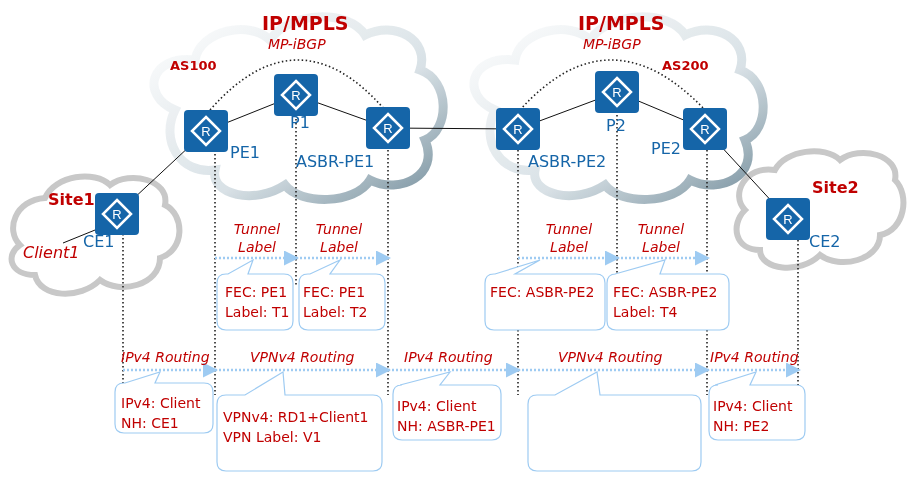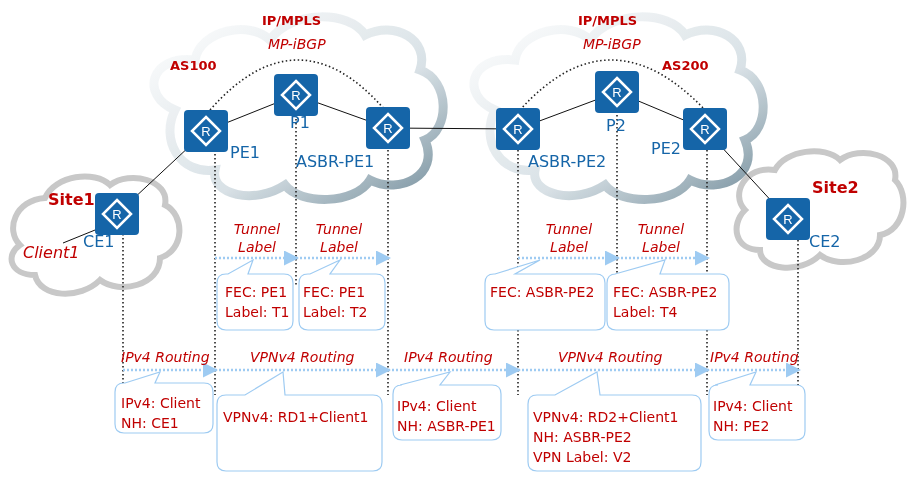--- a/index.html
+++ b/index.html
@@ -2,21 +2,21 @@
 <html><head>
 <meta charset="utf-8">
 <style>
   html,body{margin:0;padding:0;background:#ffffff;}
   body{width:909px;height:478px;position:relative;overflow:hidden;font-family:"DejaVu Sans","Liberation Sans",sans-serif;}
   #stage{position:absolute;left:0;top:0;width:909px;height:478px;}
   .lbl{position:absolute;white-space:nowrap;line-height:1;}
   .red-bold{color:#c00000;font-weight:bold;}
   .red{color:#c00000;font-style:italic;}
   .blue{color:#1565a8;}
-  .t-title{font-size:13px;}
+  .t-title{font-size:19px;}
   .t-sub{font-size:14px;}
   .t-as{font-size:13px;}
   .t-node{font-size:16px;}
   .t-mid{font-size:14px;}
   .box{position:absolute;color:#c00000;white-space:nowrap;font-size:14px;line-height:20px;}
 </style>
 </head>
 <body>
 
 <div id="stage">
@@ -181,27 +181,23 @@
   <div class="lbl red t-mid" style="left:404px;top:350px">IPv4 Routing</div>
   <div class="lbl red t-mid" style="left:558px;top:350px">VPNv4 Routing</div>
   <div class="lbl red t-mid" style="left:710px;top:350px">IPv4 Routing</div>
 
   <div class="box" style="left:121px;top:393px">
       <div>IPv4: Client</div>
       <div>NH: CE1</div>
     </div>
   <div class="box" style="left:223px;top:407px">
       <div>VPNv4: RD1+Client1</div>
+      <div>VPN Label: V1</div>
     </div>
   <div class="box" style="left:397px;top:396px">
       <div>IPv4: Client</div>
       <div>NH: ASBR-PE1</div>
     </div>
-  <div class="box" style="left:533px;top:407px">
-      <div>VPNv4: RD2+Client1</div>
-      <div>NH: ASBR-PE2</div>
-      <div>VPN Label: V2</div>
-    </div>
   <div class="box" style="left:713px;top:396px">
       <div>IPv4: Client</div>
       <div>NH: PE2</div>
     </div>
 </div>
 
 </body></html>

